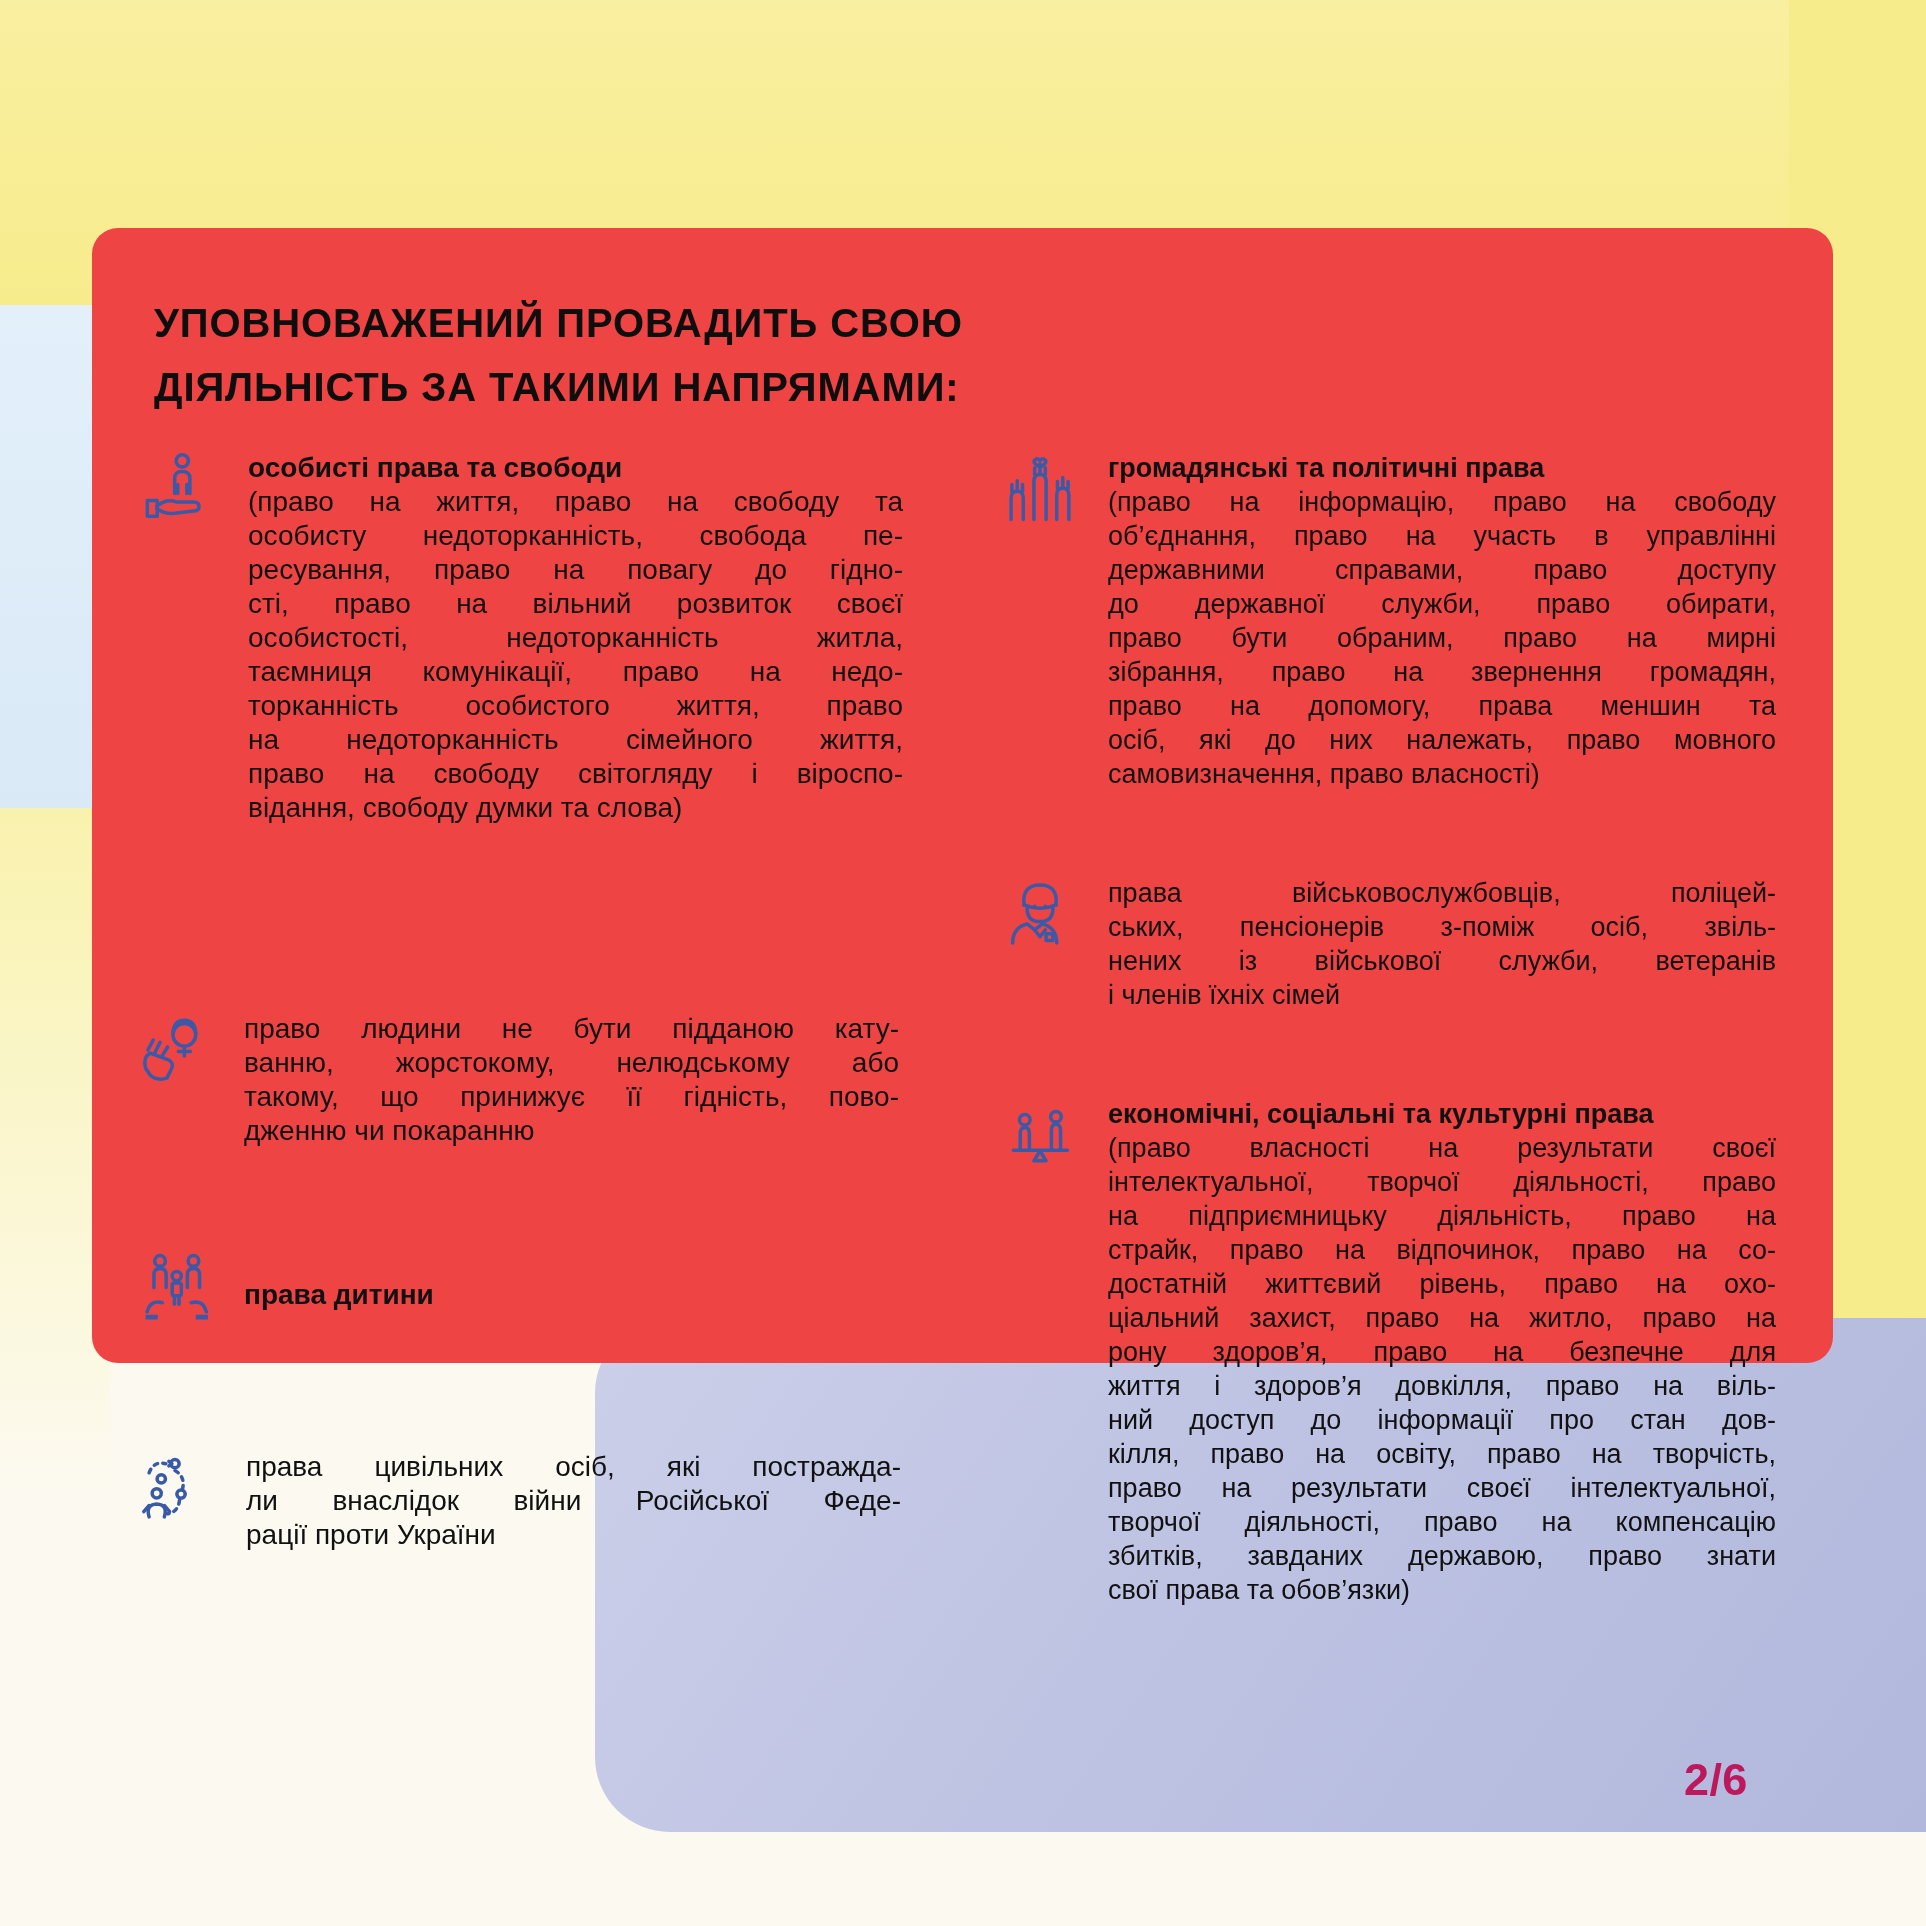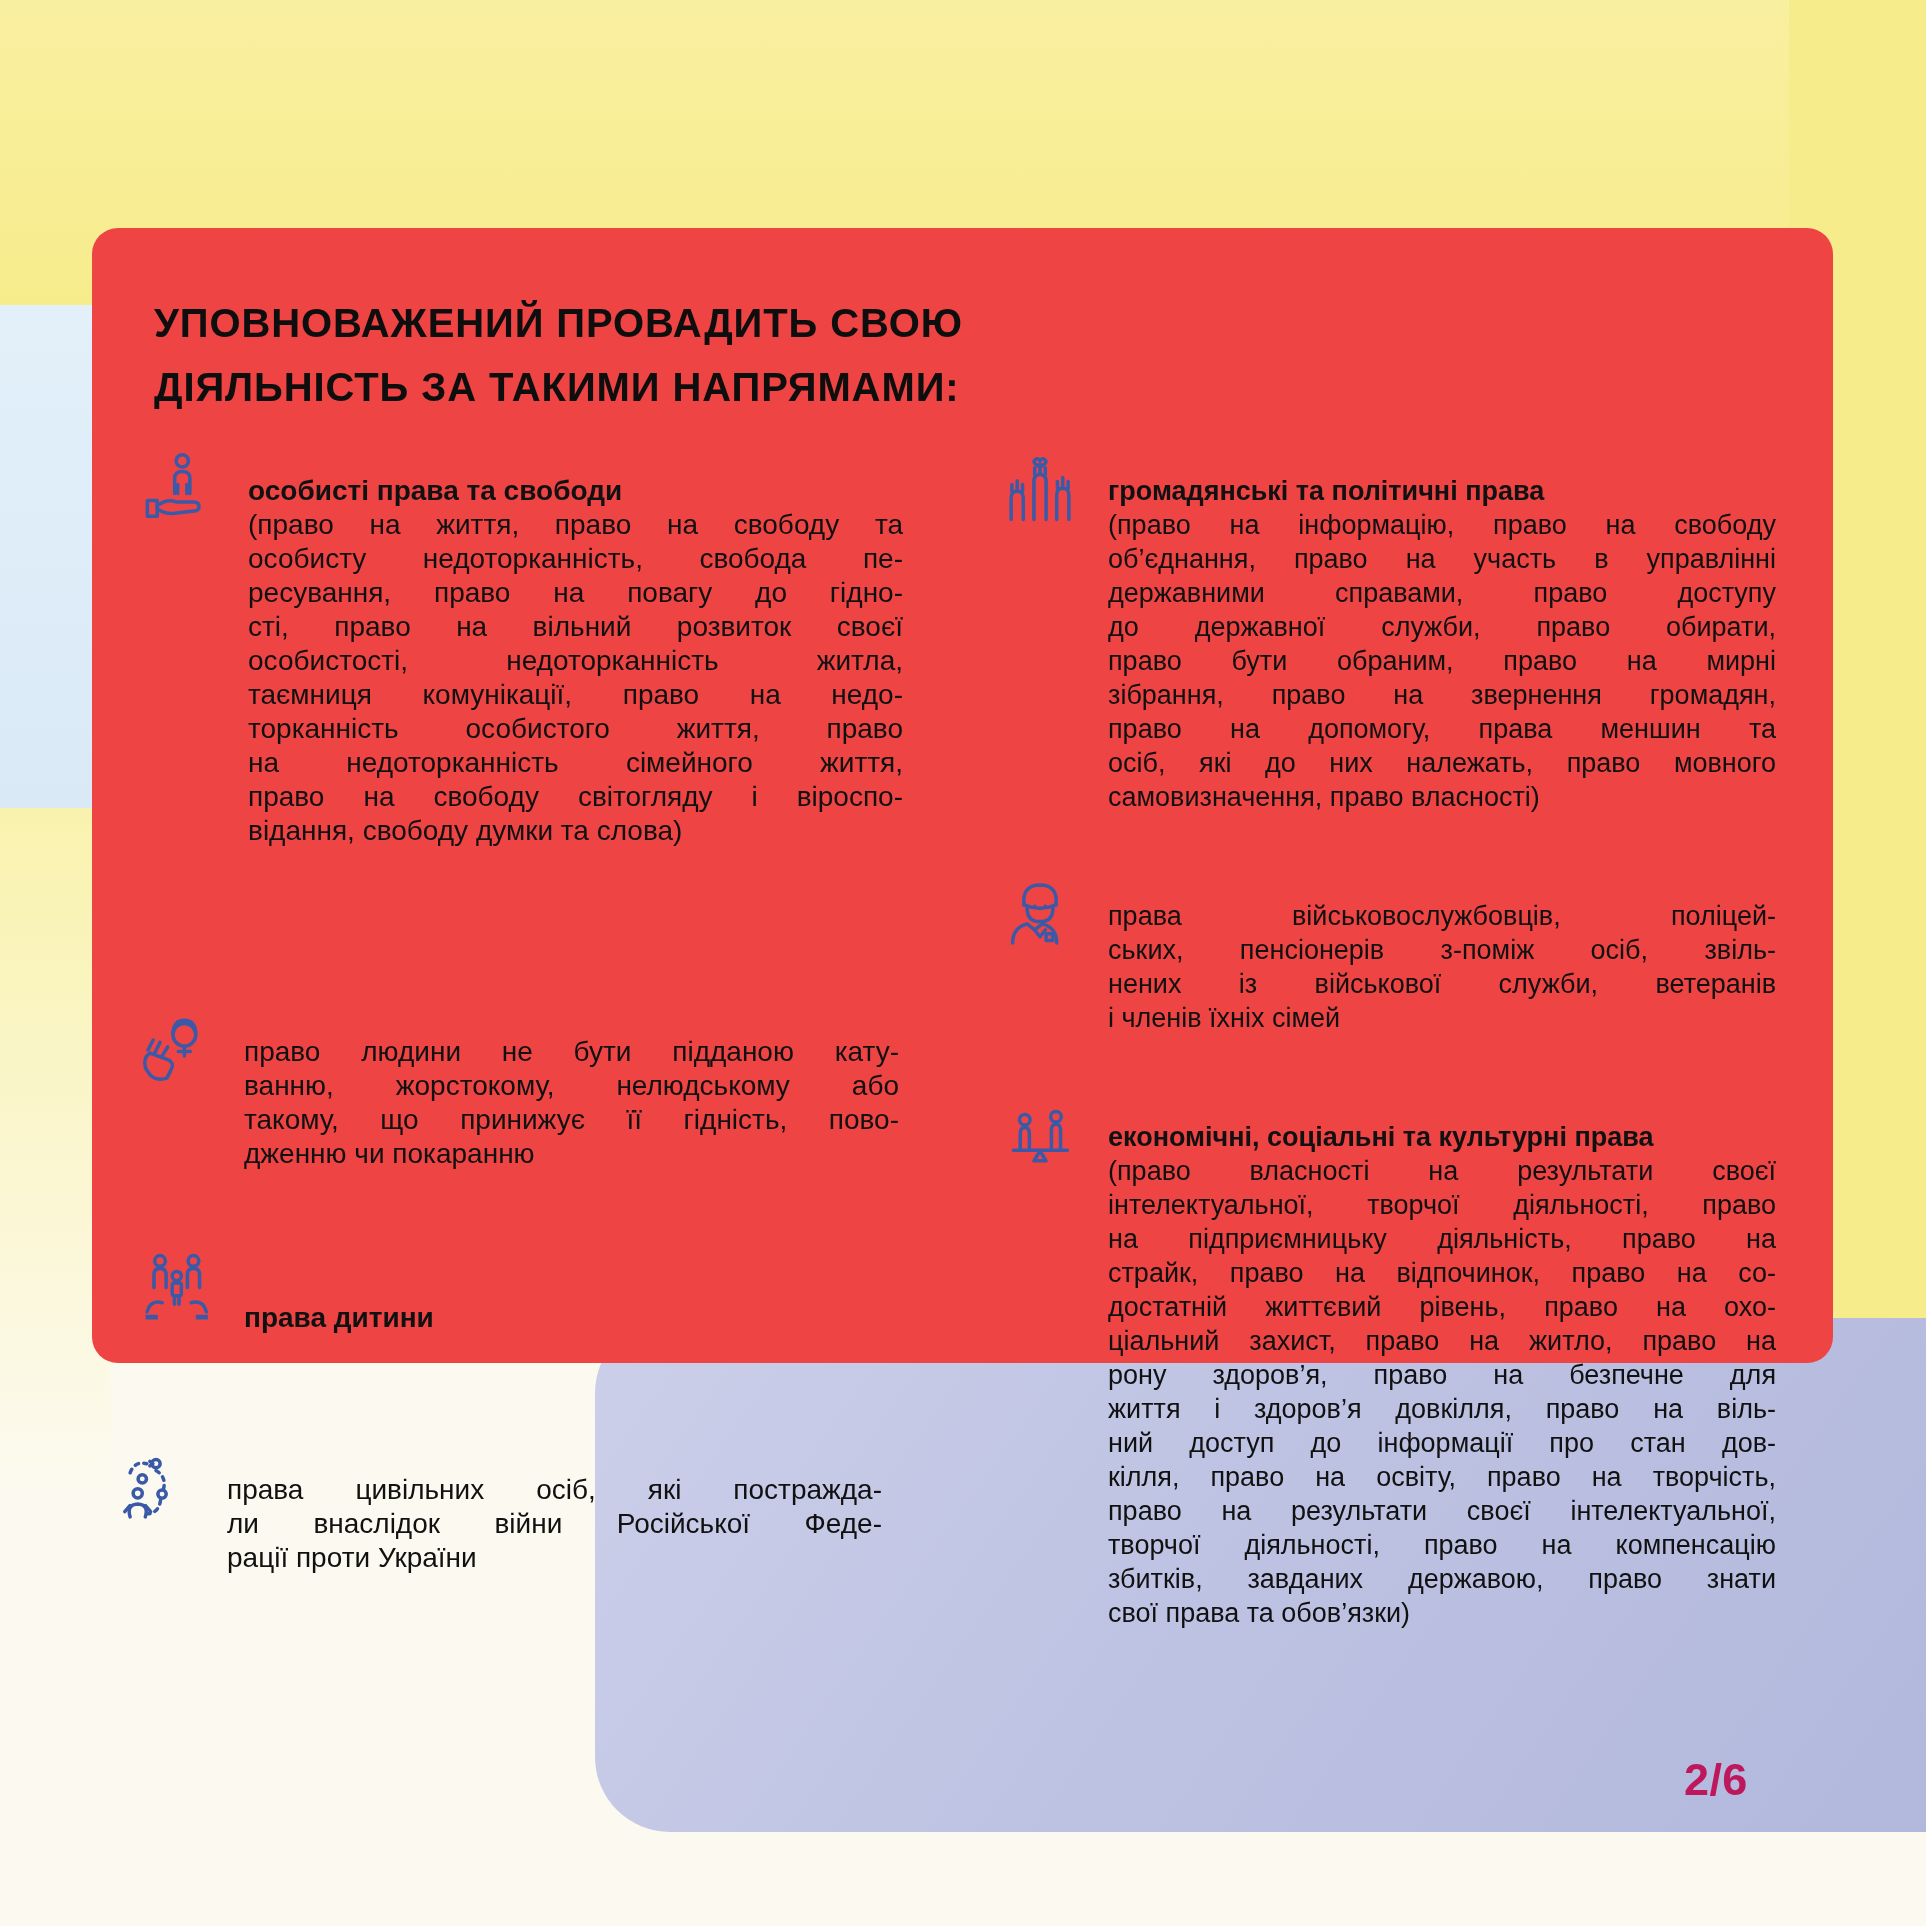--- a/index.html
+++ b/index.html
@@ -23,32 +23,32 @@
   
   .card{position:absolute;left:92px;top:228px;width:1741px;height:1135px;
     background:#ef4444;border-radius:26px;}
   .page-title{position:absolute;left:62px;top:63px;
     font-size:40px;line-height:64px;font-weight:bold;letter-spacing:0.9px;color:#0E0E0E;}
   
   .item{position:absolute;display:flex;gap:28px;}
   .icon-box{flex:0 0 auto;width:81px;height:86px;display:flex;
     align-items:flex-start;justify-content:center;}
   .icon-box svg{width:76px;height:76px;}
-  .item-text{flex:0 0 auto;margin-top:23px;}
+  .item-text{flex:0 0 auto;}
   .t-left .item-text{width:655px;font-size:28px;}
   .t-right .item-text{width:668px;font-size:27px;}
   .theading{font-weight:bold;height:34px;line-height:34px;white-space:nowrap;}
   .tline{height:34px;line-height:34px;overflow:hidden;text-align:left;}
   .tline.j{text-align:justify;}
   .tline.j::after{content:"";display:inline-block;width:100%;height:0;}
   .tline.b{font-weight:normal;}
   #item-l1{left:47px;top:223px;}
   #item-l2{left:43px;top:784px;justify-content:space-between;}
   #item-l3{left:43px;top:1023px;}
-  #item-l4{left:26px;top:1222px;}
+  #item-l4{left:45px;top:1222px;}
   #item-r1{left:907px;top:223px;}
   #item-r2{left:907px;top:648px;}
   #item-r3{left:907px;top:869px;}
   #item-l3 .item-text{padding-top:26.5px;}
   
   .page-number{position:absolute;left:1684px;top:1754px;
     font-size:45px;font-weight:bold;color:#be185d;letter-spacing:0.4px;}
   
   .ic{stroke:#3A5AA8;fill:none;stroke-width:4.6;stroke-linecap:round;stroke-linejoin:round;}
   .icf{fill:#3A5AA8;stroke:none;}

